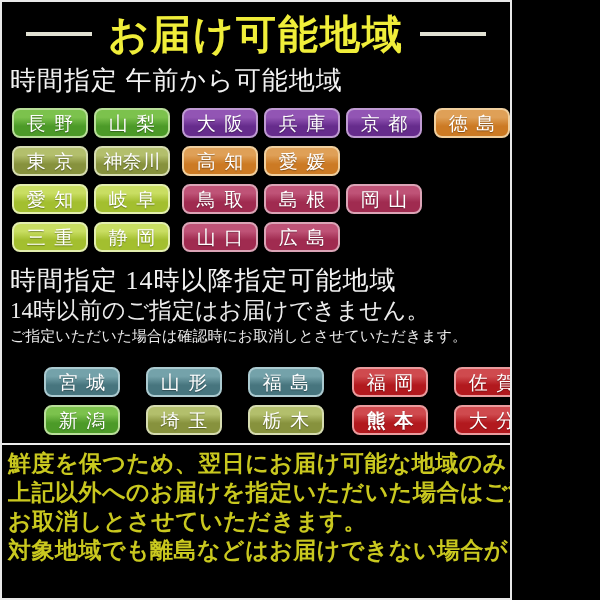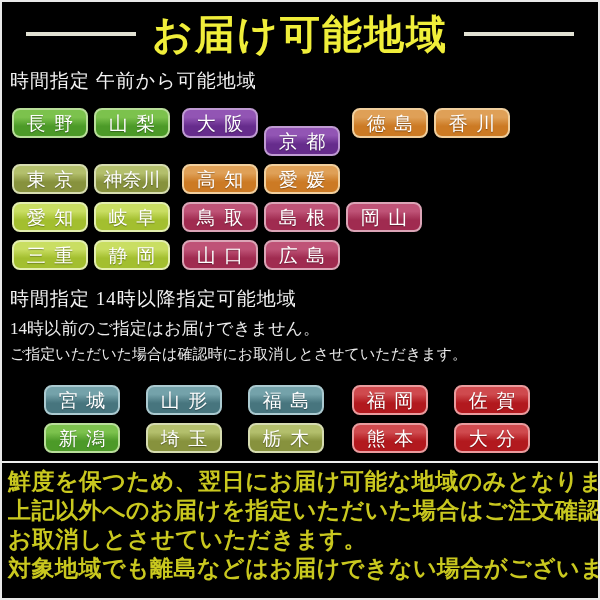--- a/index.html
+++ b/index.html
@@ -1,32 +1,32 @@
 <!DOCTYPE html>
 <html><head>
 <meta charset="utf-8">
 <style>
   html,body{margin:0;padding:0;background:#000;}
   .page{
-    width:600px;height:600px;box-sizing:border-box;
+    width:512px;height:600px;box-sizing:border-box;
     background:#000;border:2px solid #e9e9e9;
     overflow:hidden;position:relative;
     font-family:"Liberation Serif","DejaVu Serif",serif;
   }
   
   .title-row{display:flex;align-items:center;padding:6px 18px 0 18px;height:52px;}
   .hline{flex:1;height:4px;background:#e2e2d4;margin:0 6px;}
   h1{margin:0 10px;font-size:40px;font-weight:bold;letter-spacing:2px;white-space:nowrap;}
   
   section h2{
-    margin:4px 0 0 8px;font-size:19px;line-height:34px;
+    margin:4px 0 0 8px;font-size:26px;line-height:34px;
     font-weight:500;color:#f2f2f2;letter-spacing:1px;white-space:nowrap;
   }
   section .note{margin:2px 0 0 8px;color:#ececec;font-weight:400;white-space:nowrap;}
-  section .note.n0{font-size:17px;line-height:22px;}
+  section .note.n0{font-size:23px;line-height:22px;}
   section .note.n1{font-size:15px;line-height:25px;}
   
   .btn-row{display:flex;margin:8px 0 0 10px;}
   section:first-child .btn-row:first-of-type{margin-top:10px;}
   .btn-group{display:flex;margin-right:6px;}
   .pref-btn{
     box-sizing:border-box;width:76px;height:30px;margin-right:6px;
     border:2px solid #fff;border-radius:8px;
     display:flex;align-items:center;justify-content:center;
     color:#fff;font-size:19px;line-height:1;
@@ -59,21 +59,22 @@
   <div id="sections">
       <section class="s0">
         <h2>時間指定 午前から可能地域</h2>
         <div class="btn-row">
           <div class="btn-group">
             <span class="pref-btn sp" style="background: linear-gradient(rgb(124, 194, 77) 0%, rgb(124, 194, 77) 28%, rgb(76, 154, 40) 62%); border-color: rgb(185, 222, 154);">長野</span>
             <span class="pref-btn sp" style="background: linear-gradient(rgb(124, 194, 77) 0%, rgb(124, 194, 77) 28%, rgb(76, 154, 40) 62%); border-color: rgb(185, 222, 154);">山梨</span>
           </div>
           <div class="btn-group">
             <span class="pref-btn sp" style="background: linear-gradient(rgb(146, 85, 180) 0%, rgb(146, 85, 180) 28%, rgb(102, 44, 140) 62%); border-color: rgb(191, 154, 210);">大阪</span>
-            <span class="pref-btn sp" style="background: linear-gradient(rgb(146, 85, 180) 0%, rgb(146, 85, 180) 28%, rgb(102, 44, 140) 62%); border-color: rgb(191, 154, 210); margin-top: 18px;">京都</span>
+            <span class="pref-btn sp" style="background: linear-gradient(rgb(146, 85, 180) 0%, rgb(146, 85, 180) 28%, rgb(102, 44, 140) 62%); border-color: rgb(191, 154, 210);">兵庫</span>
+            <span class="pref-btn sp" style="background: linear-gradient(rgb(146, 85, 180) 0%, rgb(146, 85, 180) 28%, rgb(102, 44, 140) 62%); border-color: rgb(191, 154, 210);">京都</span>
           </div>
           <div class="btn-group">
             <span class="pref-btn sp" style="background: linear-gradient(rgb(223, 160, 87) 0%, rgb(223, 160, 87) 28%, rgb(204, 122, 36) 62%); border-color: rgb(240, 207, 158);">徳島</span>
             <span class="pref-btn sp" style="background: linear-gradient(rgb(223, 160, 87) 0%, rgb(223, 160, 87) 28%, rgb(204, 122, 36) 62%); border-color: rgb(240, 207, 158);">香川</span>
           </div>
         </div>
         <div class="btn-row">
           <div class="btn-group">
             <span class="pref-btn sp" style="background: linear-gradient(rgb(179, 191, 108) 0%, rgb(179, 191, 108) 28%, rgb(135, 146, 61) 62%); border-color: rgb(214, 220, 176);">東京</span>
             <span class="pref-btn" style="background: linear-gradient(rgb(179, 191, 108) 0%, rgb(179, 191, 108) 28%, rgb(135, 146, 61) 62%); border-color: rgb(214, 220, 176);">神奈川</span>
@@ -120,21 +121,21 @@
             <span class="pref-btn sp" style="background: linear-gradient(rgb(207, 74, 78) 0%, rgb(207, 74, 78) 28%, rgb(178, 25, 30) 62%); border-color: rgb(233, 155, 157);">佐賀</span>
           </div>
         </div>
         <div class="btn-row">
           <div class="btn-group">
             <span class="pref-btn sp" style="background: linear-gradient(rgb(124, 194, 77) 0%, rgb(124, 194, 77) 28%, rgb(76, 154, 40) 62%); border-color: rgb(185, 222, 154);">新潟</span>
             <span class="pref-btn sp" style="background: linear-gradient(rgb(179, 191, 108) 0%, rgb(179, 191, 108) 28%, rgb(135, 146, 61) 62%); border-color: rgb(214, 220, 176);">埼玉</span>
             <span class="pref-btn sp" style="background: linear-gradient(rgb(179, 191, 108) 0%, rgb(179, 191, 108) 28%, rgb(135, 146, 61) 62%); border-color: rgb(214, 220, 176);">栃木</span>
           </div>
           <div class="btn-group">
-            <span class="pref-btn sp" style="background: linear-gradient(rgb(207, 74, 78) 0%, rgb(207, 74, 78) 28%, rgb(178, 25, 30) 62%); border-color: rgb(233, 155, 157);">熊本</span>
+            <span class="pref-btn sp" style="background: linear-gradient(rgb(207, 74, 78) 0%, rgb(207, 74, 78) 28%, rgb(178, 25, 30) 62%); border-color: rgb(233, 155, 157); font-weight: bold;">熊本</span>
             <span class="pref-btn sp" style="background: linear-gradient(rgb(207, 74, 78) 0%, rgb(207, 74, 78) 28%, rgb(178, 25, 30) 62%); border-color: rgb(233, 155, 157);">大分</span>
           </div>
         </div>
       </section>
     </div>
 
   <div class="footer" id="footer" style="color: rgb(201, 200, 31);">
       <p>鮮度を保つため、翌日にお届け可能な地域のみとなります。</p>
       <p>上記以外へのお届けを指定いただいた場合はご注文確認時に</p>
       <p>お取消しとさせていただきます。</p>

